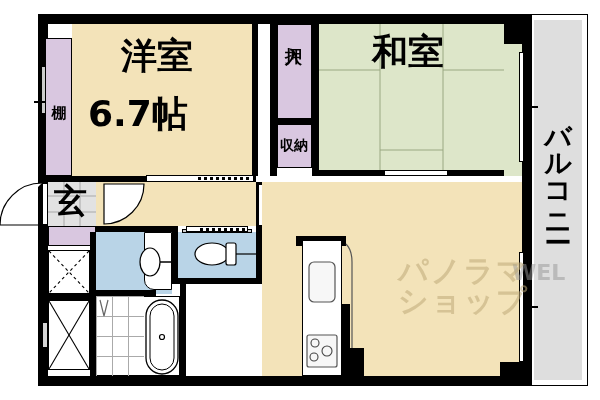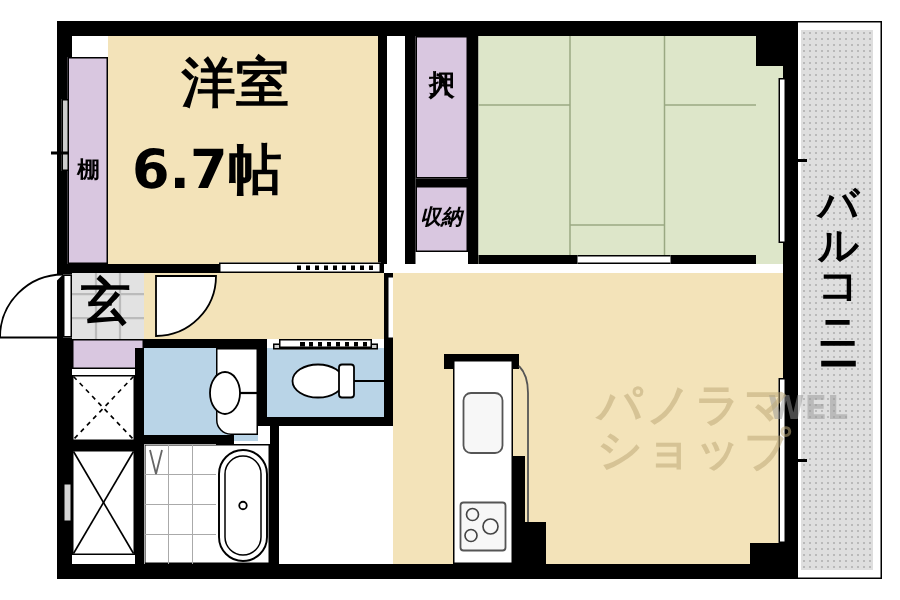--- a/index.html
+++ b/index.html
@@ -28,21 +28,21 @@
     font-family:"DejaVu Sans","Liberation Sans",sans-serif;
   }
   .lbl-v{
     position:absolute;color:#000;font-weight:bold;
     writing-mode:vertical-rl;text-orientation:upright;
     line-height:1.0;white-space:nowrap;
     font-family:"DejaVu Sans","Liberation Sans",sans-serif;
   }
   .r-title{font-size:36px;}
   .r-size{font-size:36px;}
-  .c-small{font-size:13px;font-style:italic;}
+  .c-small{font-size:13px;}
   .c-mid{font-size:15px;}
   .ldk{font-size:34px;letter-spacing:4px;}
   
   .dots{
     background-image:radial-gradient(#b9b9b9 0.6px, transparent 0.7px);
     background-size:4px 4px;
   }
   .dots-lite{
     background-image:radial-gradient(#d8d2c0 0.5px, transparent 0.6px);
     background-size:5px 5px;
@@ -101,20 +101,21 @@
     <g stroke="#9aa882" stroke-width="1" fill="none">
       <line x1="319" y1="70" x2="380" y2="70"></line>
       <line x1="380" y1="24" x2="380" y2="70"></line>
       <line x1="380" y1="70" x2="380" y2="176"></line>
       <line x1="443" y1="24" x2="443" y2="70"></line>
       <line x1="443" y1="70" x2="504" y2="70"></line>
       <line x1="443" y1="70" x2="443" y2="176"></line>
       <line x1="380" y1="150" x2="443" y2="150"></line>
     </g>
   </svg>
+  <div class="lbl r-title" style="left:372px;top:34px;">和室</div>
 
   <div class="abs wall" style="left:504px;top:24px;width:18px;height:20px;"></div>
   <div class="abs fill-tatami" style="left:504px;top:44px;width:18px;height:132px;"></div>
 
   <div class="abs" style="left:519px;top:52px;width:5px;height:110px;background:#fff;border:1px solid #000;"></div>
   <div class="abs" style="left:524px;top:106px;width:14px;height:2px;background:#000;"></div>
 
   <div class="abs wall" style="left:319px;top:170px;width:185px;height:6px;"></div>
   <div class="abs fill-white" style="left:385px;top:170px;width:62px;height:6px;border-top:1px solid #000;border-bottom:1px solid #000;"></div>
 

